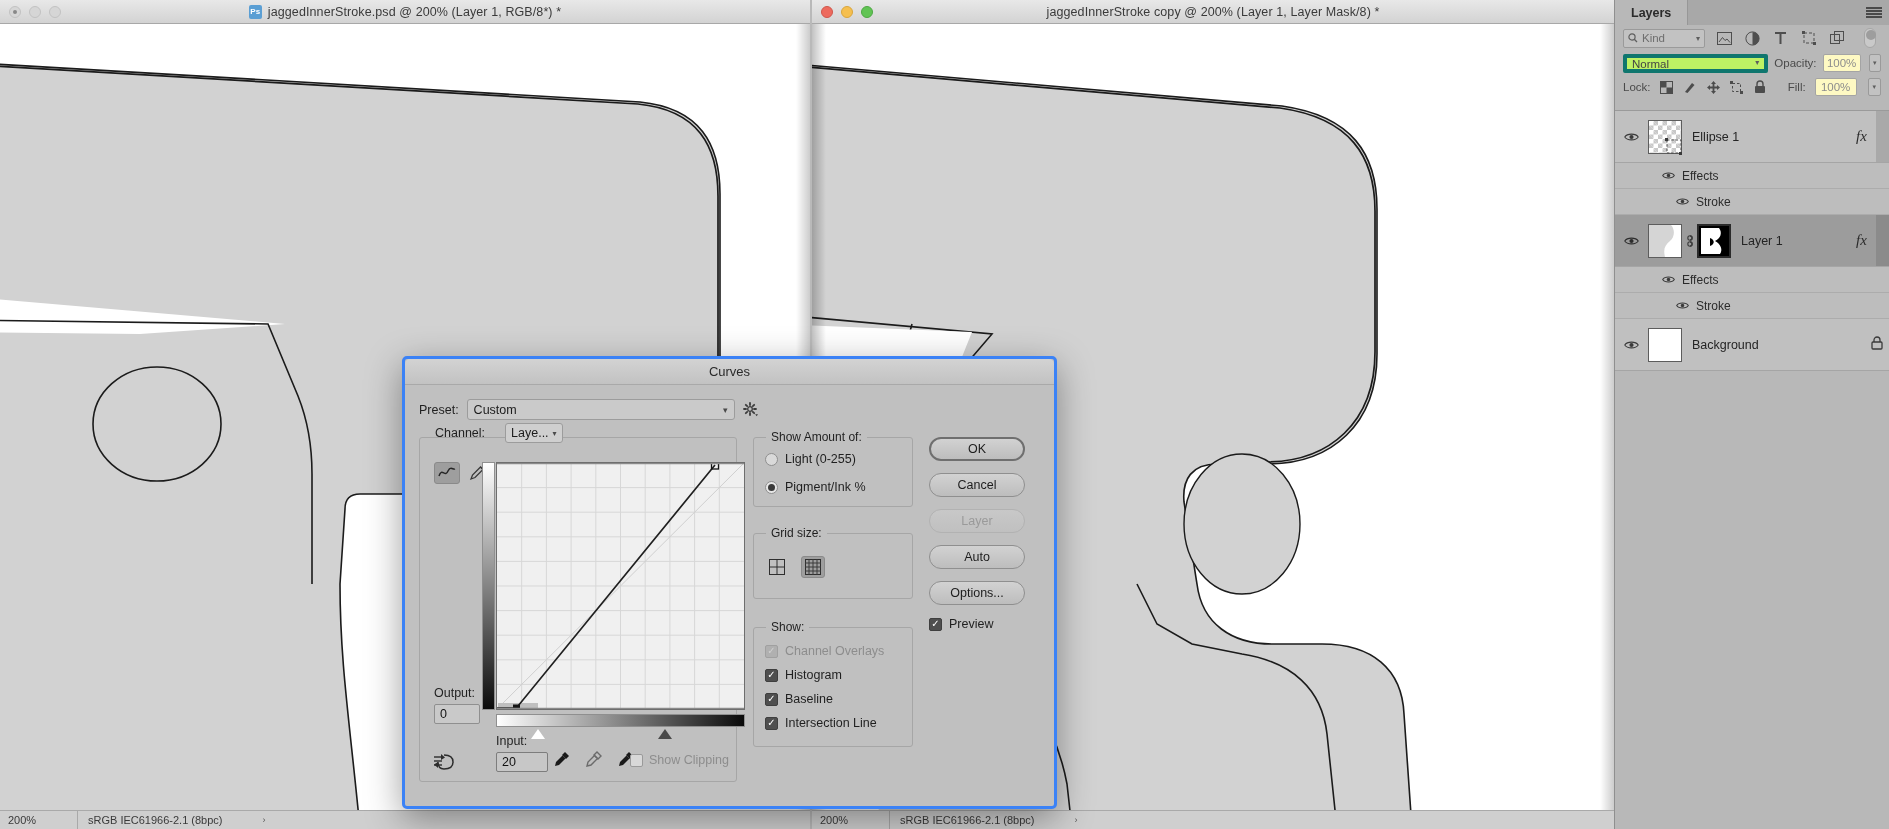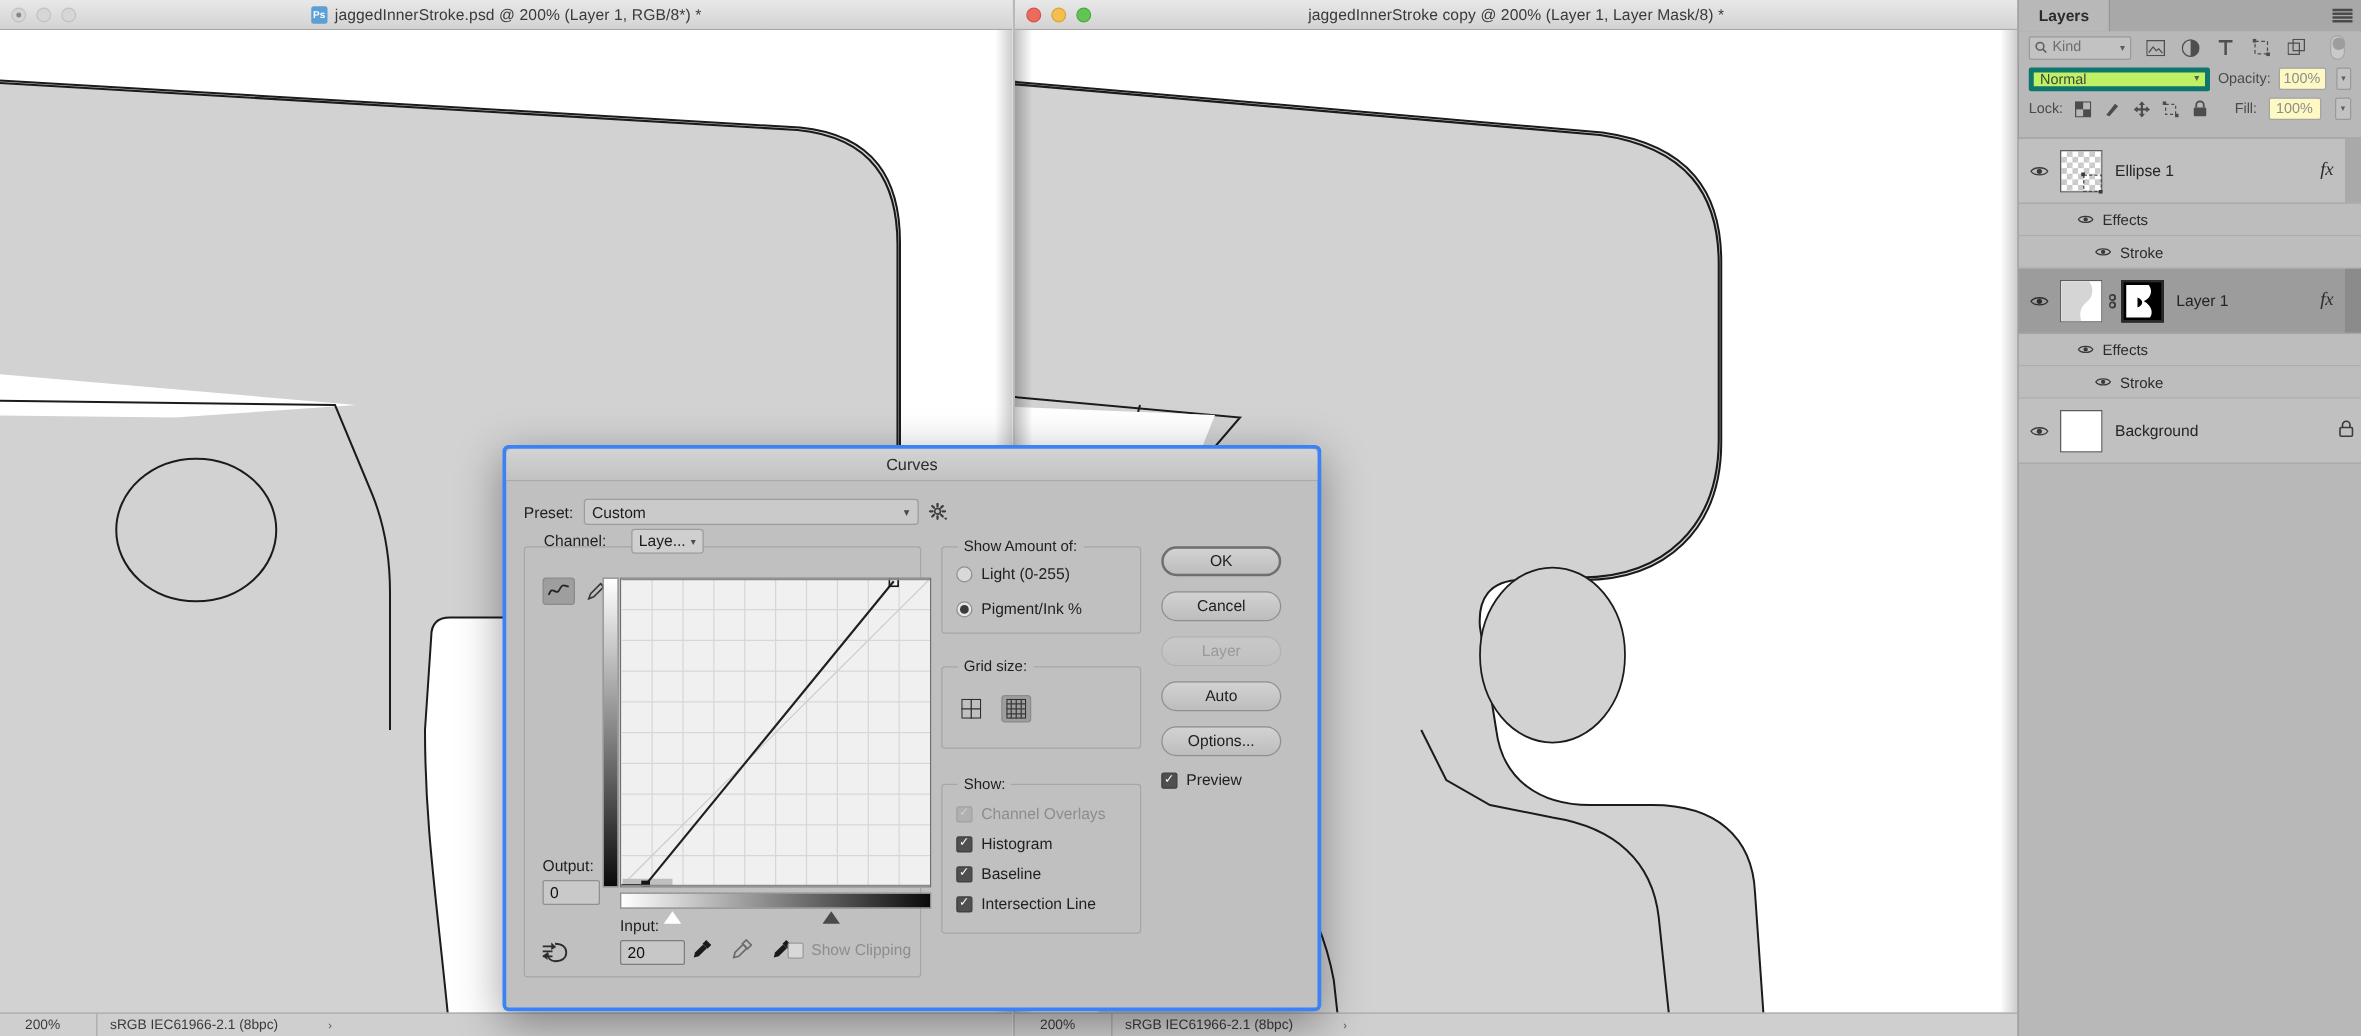--- a/index.html
+++ b/index.html
@@ -38,21 +38,21 @@
   }
 
   .canvas-area { position: absolute; left: 0; right: 0; top: 24px; bottom: 0; background: #ffffff; overflow: hidden; }
   .canvas-svg { position: absolute; left: 0; top: 0; }
 
   .statusbar {
     position: absolute; left: 0; right: 0; bottom: 0; height: 19px;
     background: #cfcfcf; border-top: 1px solid #a9a9a9;
     display: flex; align-items: center; font-size: 11px; color: #3a3a3a;
   }
-  .sb-zoom { width: 78px; padding-left: 20px; border-right: 1px solid #a9a9a9; height: 100%; display:flex; align-items:center; }
+  .sb-zoom { width: 78px; padding-left: 8px; border-right: 1px solid #a9a9a9; height: 100%; display:flex; align-items:center; }
   .sb-prof { padding-left: 10px; display:flex; align-items:center; gap: 40px; }
   .sb-arrow { font-size: 9px; color: #555; }
 
   
   .winshadow-l { position:absolute; top:0; bottom:0; width:14px;
      background: linear-gradient(to right, rgba(0,0,0,0.24), rgba(0,0,0,0)); }
   .winshadow-r { position:absolute; top:0; bottom:0; width:14px;
      background: linear-gradient(to left, rgba(0,0,0,0.20), rgba(0,0,0,0)); }
 
   

